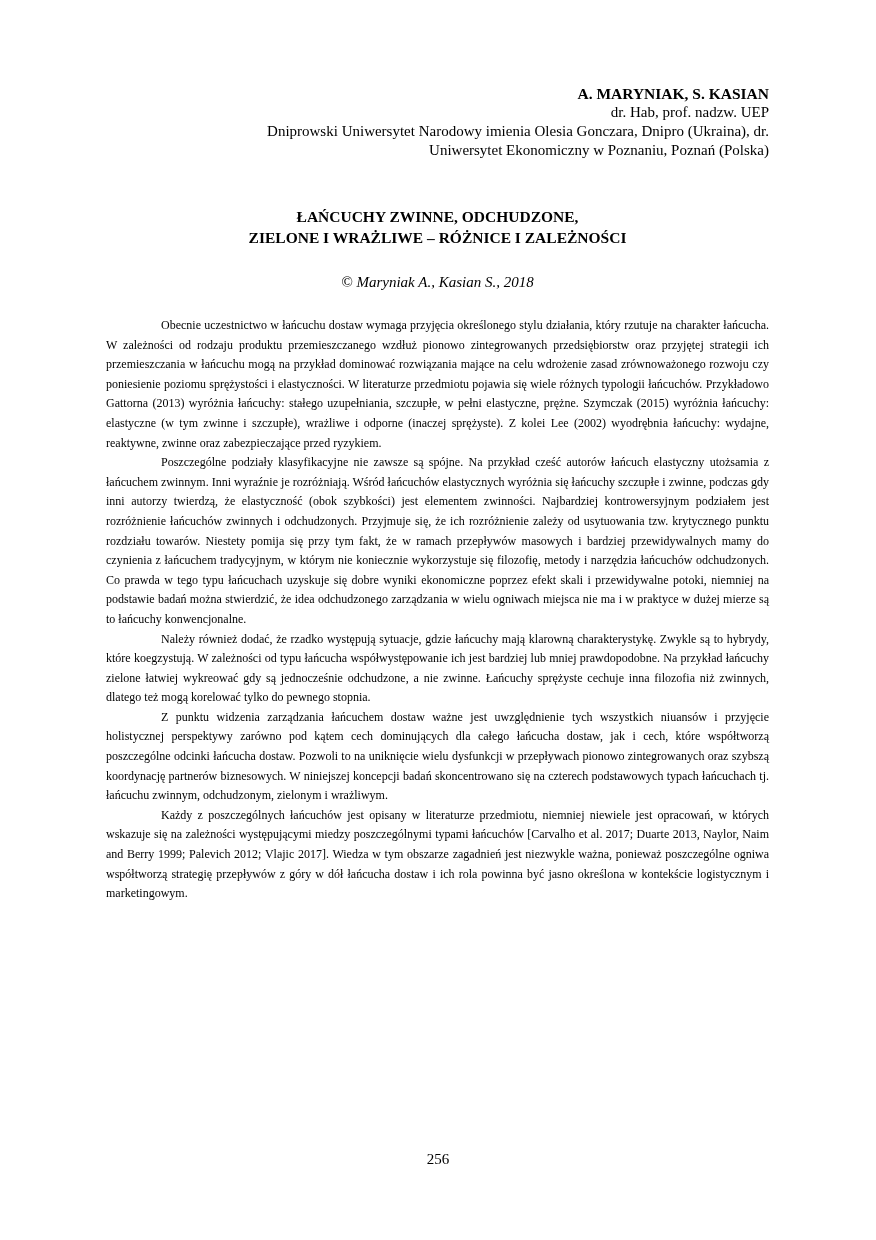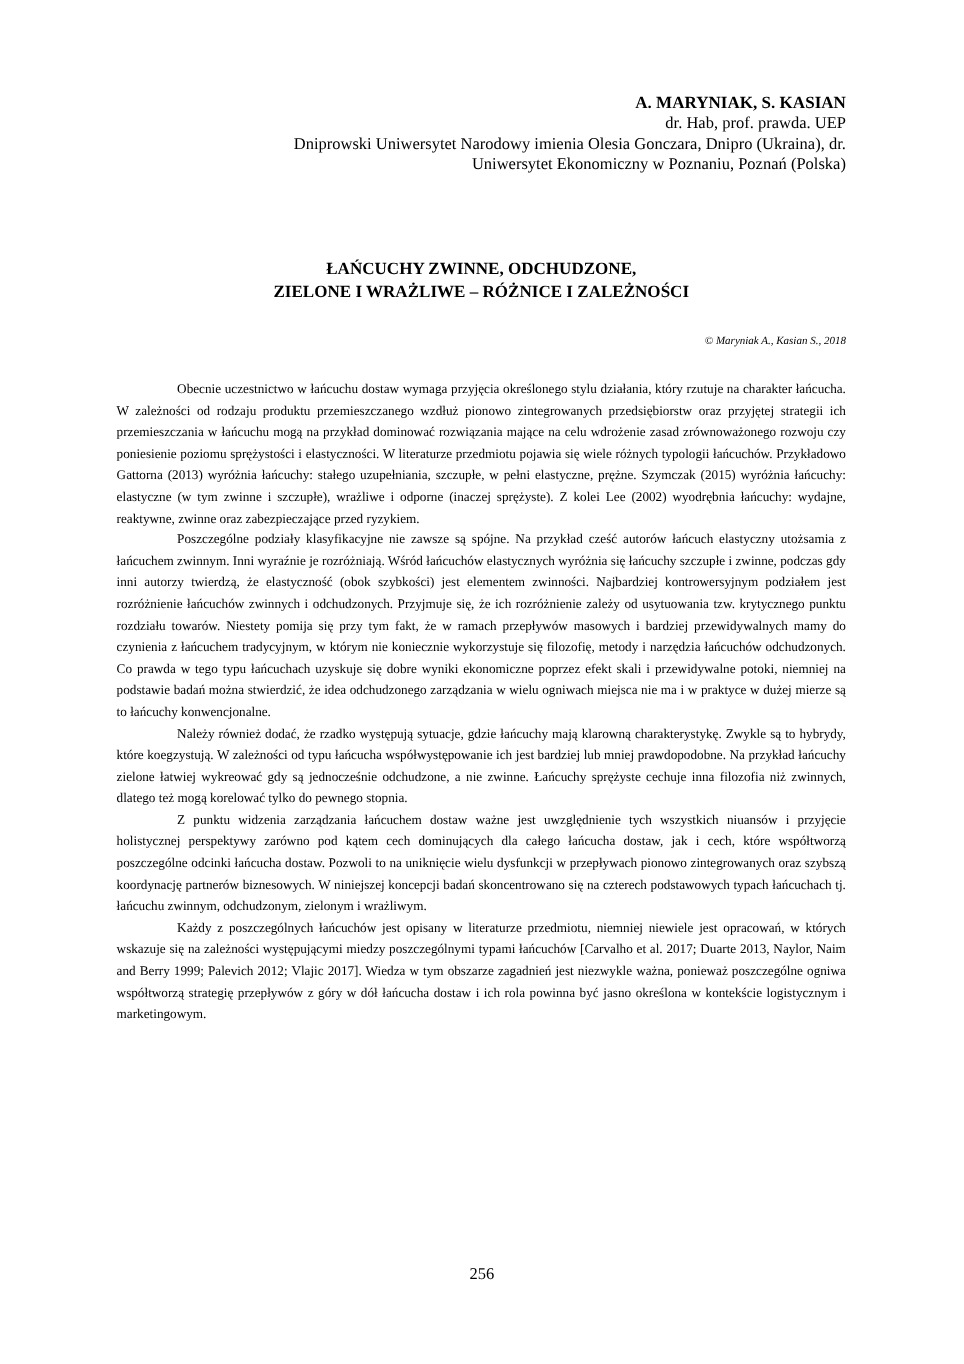--- a/index.html
+++ b/index.html
@@ -21,32 +21,32 @@
   .author-block {
     text-align: right;
     font-size: 15px;
     line-height: 19px;
   }
   .author-block .authors {
     font-weight: bold;
     font-size: 15.5px;
   }
   .paper-title {
-    margin: 74px 0 0 0;
+    margin: 46px 0 0 0;
     text-align: center;
     font-weight: bold;
     font-size: 15.5px;
     line-height: 21px;
   }
   .copyright-line {
     margin-top: 25px;
     font-style: italic;
-    font-size: 10px;
+    font-size: 15px;
     line-height: 19px;
-    text-align: right;
+    text-align: center;
   }
   .body-text {
     margin-top: 24px;
     font-size: 12px;
     line-height: 19.6px;
     text-align: justify;
   }
   .body-text p {
     margin: 0;
     text-indent: 55px;
@@ -60,21 +60,21 @@
     font-size: 15px;
   }
 </style>
 </head>
 <body>
 
 <div class="page">
 
   <div class="author-block">
     <div class="authors">A. MARYNIAK, S. KASIAN</div>
-    <div>dr. Hab, prof. prawda. UEP</div>
+    <div>dr. Hab, prof. nadzw. UEP</div>
     <div>Dniprowski Uniwersytet Narodowy imienia Olesia Gonczara, Dnipro (Ukraina), dr.</div>
     <div>Uniwersytet Ekonomiczny w Poznaniu, Poznań (Polska)</div>
   </div>
 
   <h1 class="paper-title">
     <span>ŁAŃCUCHY ZWINNE, ODCHUDZONE,</span><br>
     <span>ZIELONE I WRAŻLIWE – RÓŻNICE I ZALEŻNOŚCI</span>
   </h1>
 
   <div class="copyright-line">© Maryniak A., Kasian S., 2018</div>

